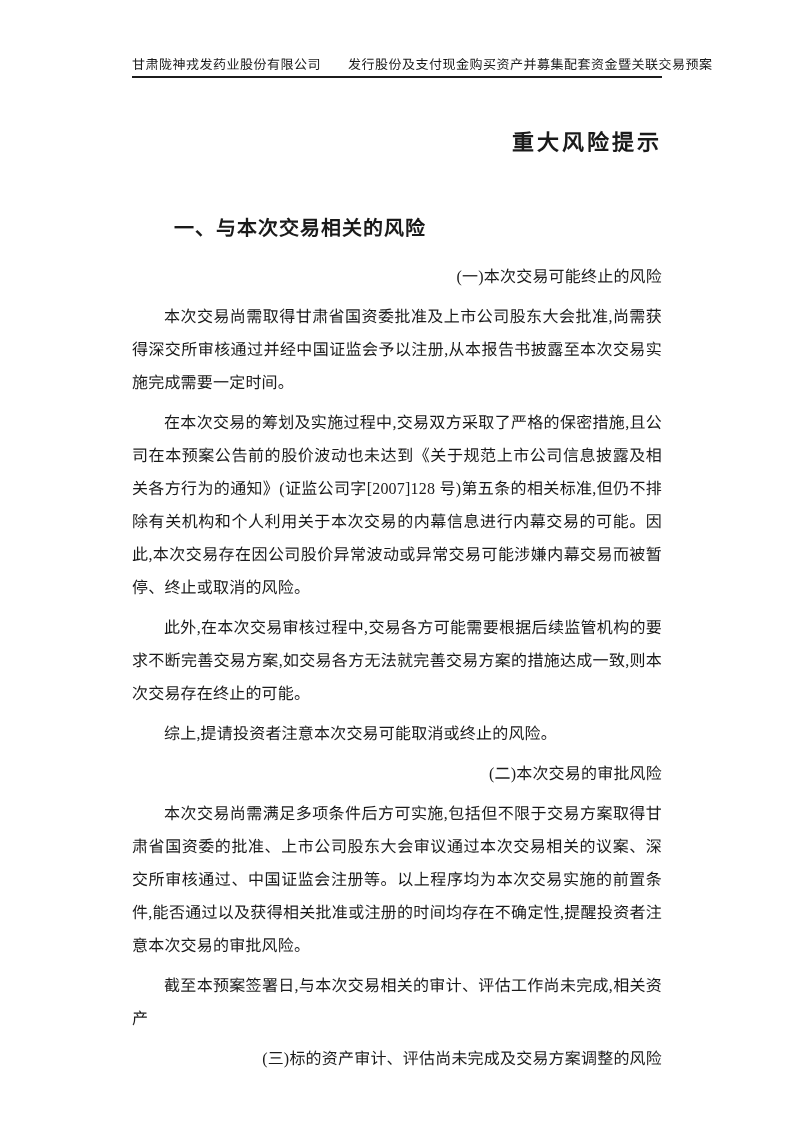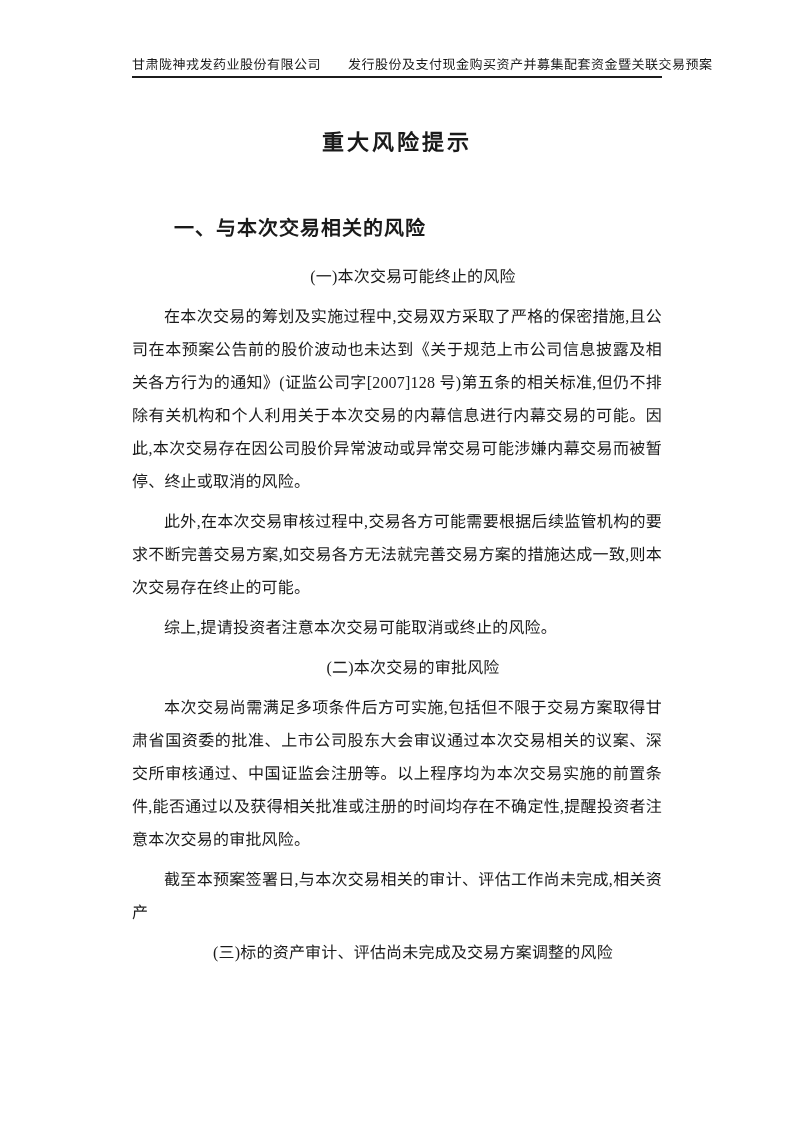--- a/index.html
+++ b/index.html
@@ -25,21 +25,21 @@
     text-align: center;
     white-space: nowrap;
     letter-spacing: 0.5px;
     padding-bottom: 2px;
     border-bottom: 2px solid #1c1c1c;
   }
   .doc-title {
     margin: 46px 0 0 0;
     font-size: 22px;
     font-weight: bold;
-    text-align: center;
+    text-align: right;
     letter-spacing: 3px;
   }
   .section-heading {
     margin: 56px 0 0 0;
     padding-left: 42px;
     font-family: "Liberation Sans", "DejaVu Sans", sans-serif;
     font-size: 20px;
     font-weight: bold;
     letter-spacing: 1px;
   }
@@ -48,38 +48,39 @@
   }
   .block {
     margin: 0 0 7px 0;
     font-size: 16px;
     line-height: 33px;
     text-align: justify;
     text-indent: 2em;
     letter-spacing: 0.2px;
   }
   .block.subheading {
-    text-align: center;
+    text-align: right;
   }
 </style>
 </head>
 <body>
 
 <div class="page">
 
   <div class="doc-header">
     <span>甘肃陇神戎发药业股份有限公司　　发行股份及支付现金购买资产并募集配套资金暨关联交易预案</span>
   </div>
 
   <h1 class="doc-title">重大风险提示</h1>
 
   <h2 class="section-heading">一、与本次交易相关的风险</h2>
 
   <div class="section-body">
     <p class="block subheading">(一)本次交易可能终止的风险</p>
+    <p class="block">本次交易尚需取得甘肃省国资委批准及上市公司股东大会批准,尚需获得深交所审核通过并经中国证监会予以注册,从本报告书披露至本次交易实施完成需要一定时间。</p>
     <p class="block">在本次交易的筹划及实施过程中,交易双方采取了严格的保密措施,且公司在本预案公告前的股价波动也未达到《关于规范上市公司信息披露及相关各方行为的通知》(证监公司字[2007]128 号)第五条的相关标准,但仍不排除有关机构和个人利用关于本次交易的内幕信息进行内幕交易的可能。因此,本次交易存在因公司股价异常波动或异常交易可能涉嫌内幕交易而被暂停、终止或取消的风险。</p>
     <p class="block">此外,在本次交易审核过程中,交易各方可能需要根据后续监管机构的要求不断完善交易方案,如交易各方无法就完善交易方案的措施达成一致,则本次交易存在终止的可能。</p>
     <p class="block">综上,提请投资者注意本次交易可能取消或终止的风险。</p>
     <p class="block subheading">(二)本次交易的审批风险</p>
     <p class="block">本次交易尚需满足多项条件后方可实施,包括但不限于交易方案取得甘肃省国资委的批准、上市公司股东大会审议通过本次交易相关的议案、深交所审核通过、中国证监会注册等。以上程序均为本次交易实施的前置条件,能否通过以及获得相关批准或注册的时间均存在不确定性,提醒投资者注意本次交易的审批风险。</p>
     <p class="block">截至本预案签署日,与本次交易相关的审计、评估工作尚未完成,相关资产</p>
     <p class="block subheading">(三)标的资产审计、评估尚未完成及交易方案调整的风险</p>
   </div>
 
 </div>

